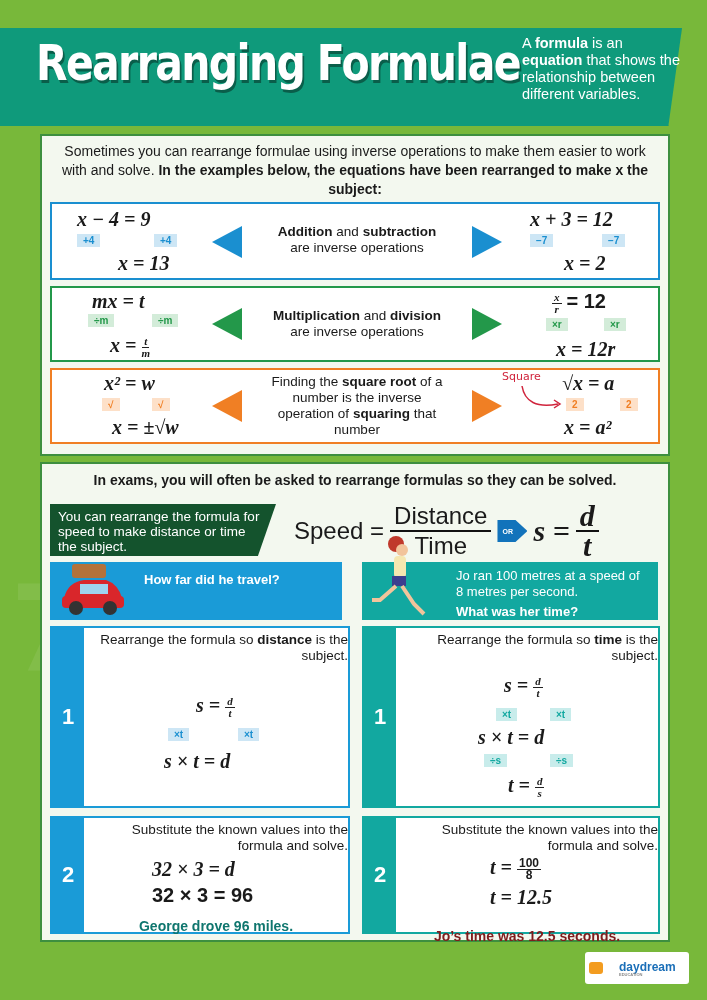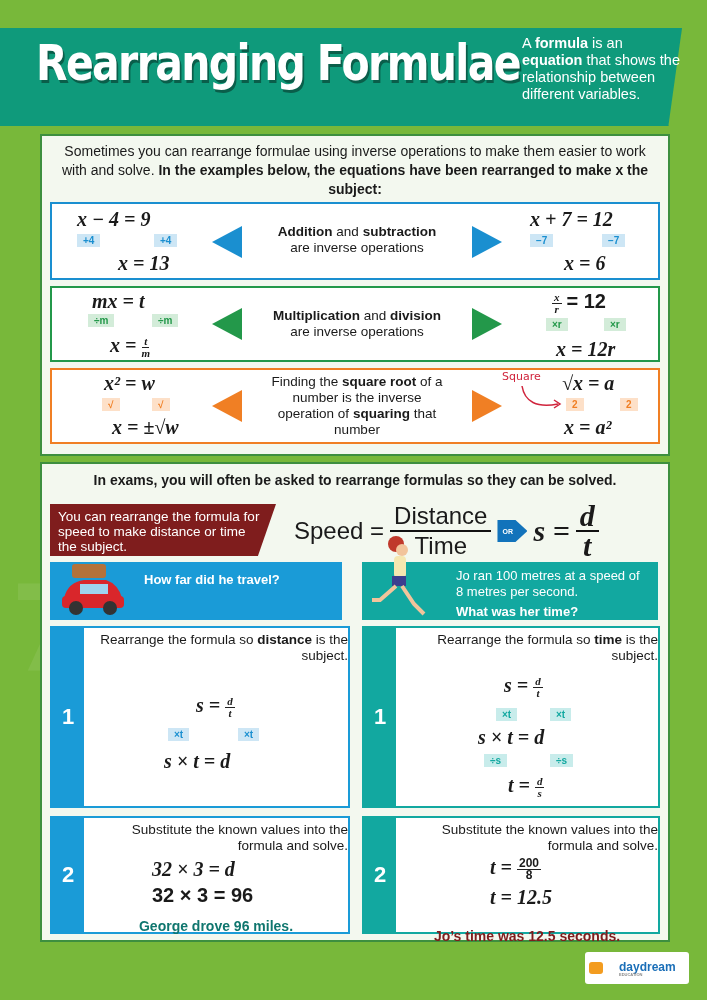--- a/index.html
+++ b/index.html
@@ -24,21 +24,21 @@
 .op.b{background:#cde6f5;color:#1a8fd0}
 .op.g{background:#d3ecd9;color:#23984a}
 .op.o{background:#fde0c8;color:#f07f24}
 .mid{position:absolute;left:200px;width:210px;text-align:center;font-size:13.5px;line-height:16px}
 .arr{position:absolute;width:0;height:0;border-top:16px solid transparent;border-bottom:16px solid transparent}
 .arrl{border-right:30px solid}
 .arrr{border-left:30px solid}
 .frac{display:inline-flex;flex-direction:column;align-items:center;vertical-align:middle;font-size:11px;line-height:11px}
 .frac span:first-child{border-bottom:1px solid #222;padding:0 2px}
 .exam{text-align:center;font-size:14px;font-weight:bold;margin-top:8px}
-.bluebox{position:absolute;left:8px;top:40px;width:226px;height:52px;background:#7f1d1d;color:#fff;font-size:13.5px;line-height:15px;padding:5px 8px;clip-path:polygon(0 0,100% 0,92% 100%,0 100%)}
+.bluebox{position:absolute;left:8px;top:40px;width:226px;height:52px;background:#14532d;color:#fff;font-size:13.5px;line-height:15px;padding:5px 8px;clip-path:polygon(0 0,100% 0,92% 100%,0 100%)}
 .speed{position:absolute;left:252px;top:38px;font-size:24px;display:flex;align-items:center;gap:6px}
 .bigfrac{display:inline-flex;flex-direction:column;align-items:center;line-height:28px}
 .bigfrac span:first-child{border-bottom:2px solid #111;padding:0 4px}
 .or{width:30px;height:22px;background:#1273bb;color:#fff;font-size:7px;font-weight:bold;display:flex;align-items:center;padding-left:5px;clip-path:polygon(0 0,60% 0,100% 50%,60% 100%,0 100%)}
 .sfx{font-family:"Liberation Serif",serif;font-style:italic;font-weight:bold;font-size:30px;display:flex;align-items:center;gap:6px}
 .scen{position:absolute;top:98px;height:58px;color:#fff;font-size:13px;line-height:16px;padding:6px 10px 0 94px}
 .scen .q{font-weight:bold;margin-top:4px}
 .s1{left:8px;width:292px;background:#1a9bd7}
 .s2{left:320px;width:296px;background:#12a8a0}
 .step{position:absolute;background:#fff;border:2px solid}
@@ -64,24 +64,24 @@
   <div class="intro"><span>Sometimes you can rearrange formulae using inverse operations to make them easier to work with and solve. </span><b>In the examples below, the equations have been rearranged to make x the subject:</b></div>
 
   <div class="row r1">
     <div class="eq" style="left:25px;top:4px">x − 4 = 9</div>
     <div class="op b" style="left:25px;top:30px">+4</div>
     <div class="op b" style="left:102px;top:30px">+4</div>
     <div class="eq" style="left:66px;top:48px">x = 13</div>
     <div class="arr arrl" style="left:160px;top:22px;border-right-color:#1a8fd0"></div>
     <div class="mid" style="top:20px"><b>Addition</b><span> and </span><b>subtraction</b><br><span>are inverse operations</span></div>
     <div class="arr arrr" style="left:420px;top:22px;border-left-color:#1a8fd0"></div>
-    <div class="eq" style="left:478px;top:4px">x + 7 = 12</div>
+    <div class="eq" style="left:478px;top:4px">x + 3 = 12</div>
     <div class="op b" style="left:478px;top:30px">−7</div>
     <div class="op b" style="left:550px;top:30px">−7</div>
-    <div class="eq" style="left:512px;top:48px">x = 6</div>
+    <div class="eq" style="left:512px;top:48px">x = 2</div>
   </div>
 
   <div class="row r2">
     <div class="eq" style="left:40px;top:2px">mx = t</div>
     <div class="op g" style="left:36px;top:26px">÷m</div>
     <div class="op g" style="left:100px;top:26px">÷m</div>
     <div class="eq" style="left:58px;top:46px"><span>x =</span> <span class="frac">
           <span>t</span>
           <span>m</span>
         </span></div>
@@ -195,21 +195,21 @@
     <div class="eq" style="left:144px;top:146px"><span>t =</span> <span class="frac">
           <span>d</span>
           <span>s</span>
         </span></div>
   </div>
 
   <div class="step" style="left:320px;top:352px;width:298px;height:118px;border-color:#12a8a0">
     <div class="stepnum" style="background:#12a8a0">2</div>
     <div class="steptxt">Substitute the known values into the formula and solve.</div>
     <div class="eq" style="left:126px;top:38px"><span>t =</span> <span class="frac num" style="font-size:12px">
-          <span>200</span>
+          <span>100</span>
           <span>8</span>
         </span></div>
     <div class="eq" style="left:126px;top:68px">t = 12.5</div>
     <div class="ans" style="top:110px;color:#7f1d1d">Jo’s time was 12.5 seconds.</div>
   </div>
 </div>
 
 <div class="logo">
     <i></i>
     <span><span>daydream</span><span class="lsub">EDUCATION</span></span>

